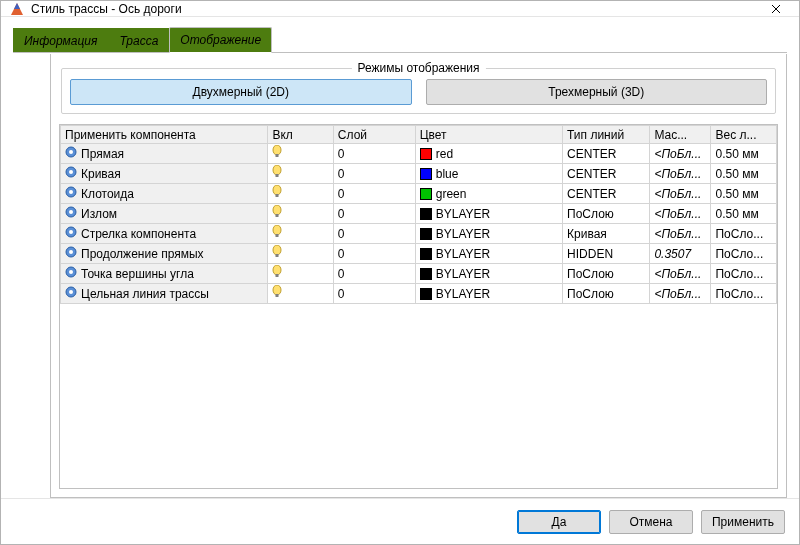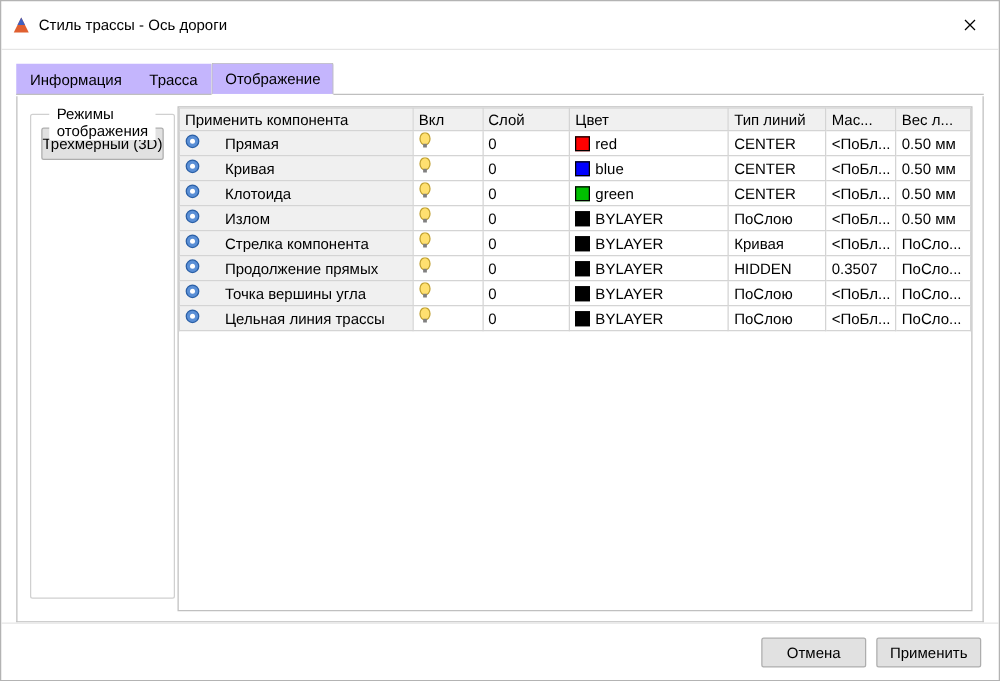--- a/index.html
+++ b/index.html
@@ -1,47 +1,47 @@
 <!DOCTYPE html>
 <html><head>
 <meta charset="utf-8">
 <style>
   * { box-sizing: border-box; }
   html, body { margin:0; padding:0; font-family: "Segoe UI", Tahoma, sans-serif; font-size:12px; color:#000; background:#fff; }
   .window { width:800px; height:545px; border:1px solid #b3b3b3; display:flex; flex-direction:column; background:#fff; }
-  .titlebar { height:39px; display:flex; align-items:center; padding:0 0 0 8px; border-bottom:1px solid #e5e5e5; }
+  .titlebar { height:16px; display:flex; align-items:center; padding:0 0 0 8px; border-bottom:1px solid #e5e5e5; }
   .titlebar .icon { width:16px; height:16px; margin-right:6px; }
   .titlebar .title { flex:1; font-size:12px; }
   .titlebar .close { width:46px; height:30px; display:flex; align-items:center; justify-content:center; }
   .client { flex:1; padding:10px 12px 0 12px; display:flex; flex-direction:column; overflow:hidden; }
   .tabs { display:flex; align-items:flex-end; position:relative; }
-  .tab { padding:5px 10px; border:1px solid transparent; border-bottom:none; background:#c4b5fd; cursor:default; position:relative; }
+  .tab { padding:5px 10px; border:1px solid transparent; border-bottom:none; background:#4d7c0f; cursor:default; position:relative;font-style:italic; }
   .tab.active { border-color:#bfbfbf; border-bottom:1px solid #fff; z-index:2; border-radius:2px 2px 0 0; }
   .tab-strip-line { border-bottom:1px solid #bfbfbf; position:relative; top:-1px; z-index:1; }
-  .tab-body { flex:1; border:1px solid #bfbfbf; border-top:none; padding:8px; display:flex; flex-direction:row; overflow:hidden; }
+  .tab-body { flex:1; border:1px solid #bfbfbf; border-top:none; padding:8px; display:flex; flex-direction:column; overflow:hidden;margin-left:37px; }
   .mode-group { border:1px solid #d0d0d0; border-radius:2px; padding:10px 8px 8px 8px; position:relative; margin:6px 2px 10px 2px; }
   .mode-group .legend { position:absolute; top:-8px; left:50%; transform:translateX(-50%); background:#fff; padding:0 6px; font-size:12px; }
   .mode-buttons { display:flex; gap:14px; }
   .mode-btn { flex:1; height:26px; border:1px solid #adadad; background:#e1e1e1; border-radius:2px; display:flex; align-items:center; justify-content:center; font-size:12px; }
   .mode-btn.active { background:#cde6f7; border-color:#5a9bd4; }
   .grid-wrap { flex:1; border:1px solid #c0c0c0; overflow:auto; }
   table.grid { border-collapse:collapse; width:100%; font-size:12px; }
   table.grid th, table.grid td { border:1px solid #d4d4d4; padding:1px 4px; height:18px; text-align:left; white-space:nowrap; overflow:hidden; text-overflow:ellipsis; }
   table.grid th { background:#f0f0f0; font-weight:normal; }
   .col-name { width:190px; }
   .col-on   { width:60px; text-align:center; }
   .col-layer{ width:75px; }
   .col-color{ width:135px; }
   .col-ltype{ width:80px; }
   .col-scale{ width:55px; }
   .col-lw   { width:60px; }
   td.col-on { text-align:center; }
-  td.col-scale { text-align:right; padding-right:6px; }
+  td.col-scale { text-align:right; padding-right:6px;font-style:italic; }
   .comp-name { background:#f0f0f0; }
-  .comp-cell { display:flex; align-items:center; gap:20px; }
+  .comp-cell { display:flex; align-items:center; gap:4px; }
   .row-icon { width:12px; height:12px; flex:0 0 12px; }
   .bulb { width:10px; height:14px; display:inline-block; }
   .swatch { width:12px; height:12px; display:inline-block; border:1px solid #000; vertical-align:middle; margin-right:4px; }
   .footer { height:46px; display:flex; align-items:center; justify-content:flex-end; gap:8px; padding:0 14px; border-top:1px solid #e5e5e5; }
   .btn { min-width:84px; height:24px; border:1px solid #adadad; background:#e1e1e1; border-radius:2px; font-size:12px; display:flex; align-items:center; justify-content:center; padding:0 10px; }
   .btn.default { border-color:#0078d7; box-shadow:0 0 0 1px #0078d7 inset; }
 </style>
 </head>
 <body>
 
@@ -66,20 +66,21 @@
       <div class="tab">Информация</div>
       <div class="tab">Трасса</div>
       <div class="tab active">Отображение</div>
     </div>
     <div class="tab-strip-line"></div>
 
     <div class="tab-body">
       <div class="mode-group">
         <span class="legend">Режимы отображения</span>
         <div class="mode-buttons">
+          <div class="mode-btn active">Двухмерный (2D)</div>
           <div class="mode-btn">Трехмерный (3D)</div>
         </div>
       </div>
 
       <div class="grid-wrap">
         <table class="grid">
           <colgroup>
             <col class="col-name">
               <col class="col-on">
               <col class="col-layer">
@@ -260,16 +261,17 @@
                 <td class="col-scale">&lt;ПоБл...</td>
                 <td>ПоСло...</td>
               </tr>
             </tbody>
         </table>
       </div>
     </div>
   </div>
 
   <div class="footer">
+    <div class="btn default">Да</div>
     <div class="btn">Отмена</div>
     <div class="btn">Применить</div>
   </div>
 </div>
 
 </body></html>

